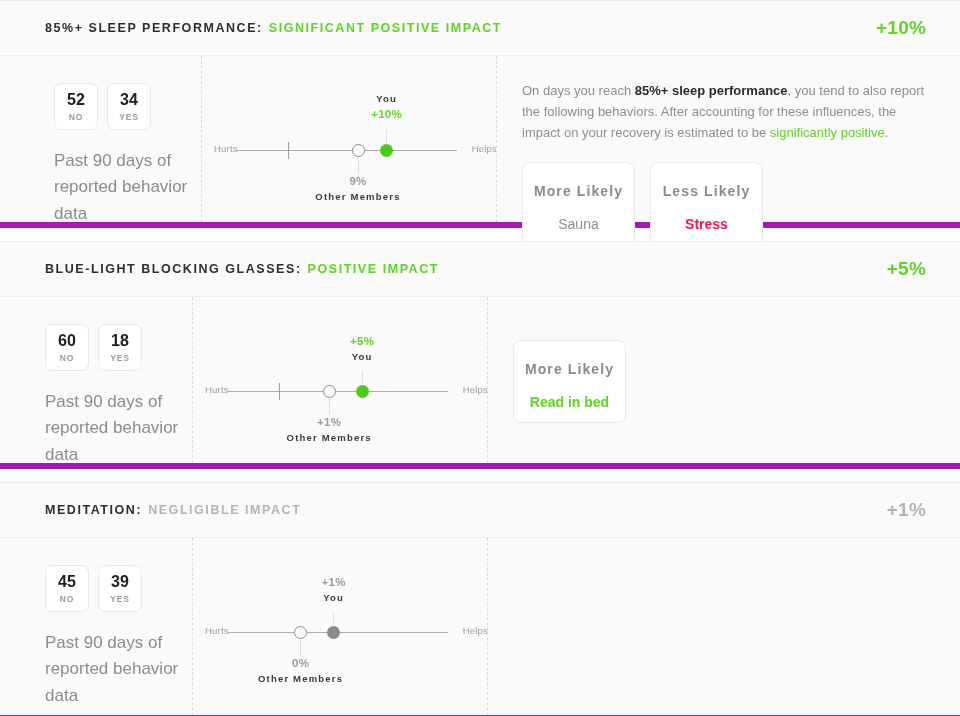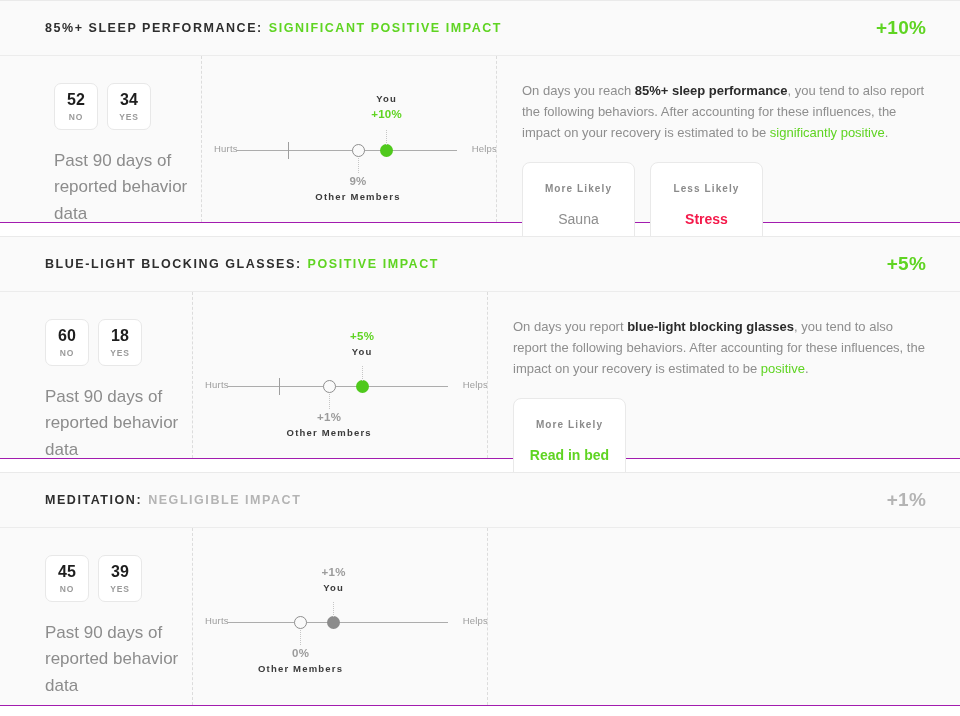--- a/index.html
+++ b/index.html
@@ -19,21 +19,21 @@
     width: 960px;
     height: 716px;
     position: relative;
     background: #ffffff;
   }
 
   
   .card {
     background: #fafafa;
     border-top: 1px solid #eaeaea;
-    border-bottom: 1px solid #a21caf;
+    border-bottom: 6px solid #a21caf;
     position: relative;
   }
   .card + .card {
     margin-top: 13px;
   }
 
   
   .card-header {
     height: 55px;
     display: flex;
@@ -249,21 +249,21 @@
     background: #ffffff;
     border: 1px solid #e9e9e9;
     border-radius: 8px;
     display: flex;
     flex-direction: column;
     align-items: center;
     box-sizing: border-box;
     padding-top: 20px;
   }
   .chip-kind {
-    font-size: 10px;
+    font-size: 14px;
     font-weight: bold;
     letter-spacing: 1.1px;
     color: #8a8a8a;
   }
   .chip-name {
     margin-top: 17px;
     font-size: 14px;
   }
   .chip-name.gray  { color: #8e8e8e; }
   .chip-name.green { color: #5fd422; font-weight: bold; }
@@ -361,21 +361,20 @@
               </div>
               <div class="dot dot-you-positive" style="left: 169.2px;"></div>
               <div class="connector up" style="left: 169.2px;"></div>
               <div class="label-block above" style="left: 169.2px;">
                 <div class="lbl-val green">+5%</div>
                 <div class="lbl-name">You</div>
               </div>
             </div>
           </div>
           <div class="col-desc">
-            <p class="desc-text" style="margin: 0px;"><span>On days you report </span><b>blue-light blocking glasses</b><span>, you tend to also report the following behaviors. After accounting for these influences, the impact on your recovery is estimated to be </span><span class="hl-green">positive</span><span>.</span></p>
             <div class="chips">
               <div class="chip">
                 <div class="chip-kind">More Likely</div>
                 <div class="chip-name green">Read in bed</div>
               </div>
             </div>
           </div>
         </div>
       </div>
       <div class="card">

